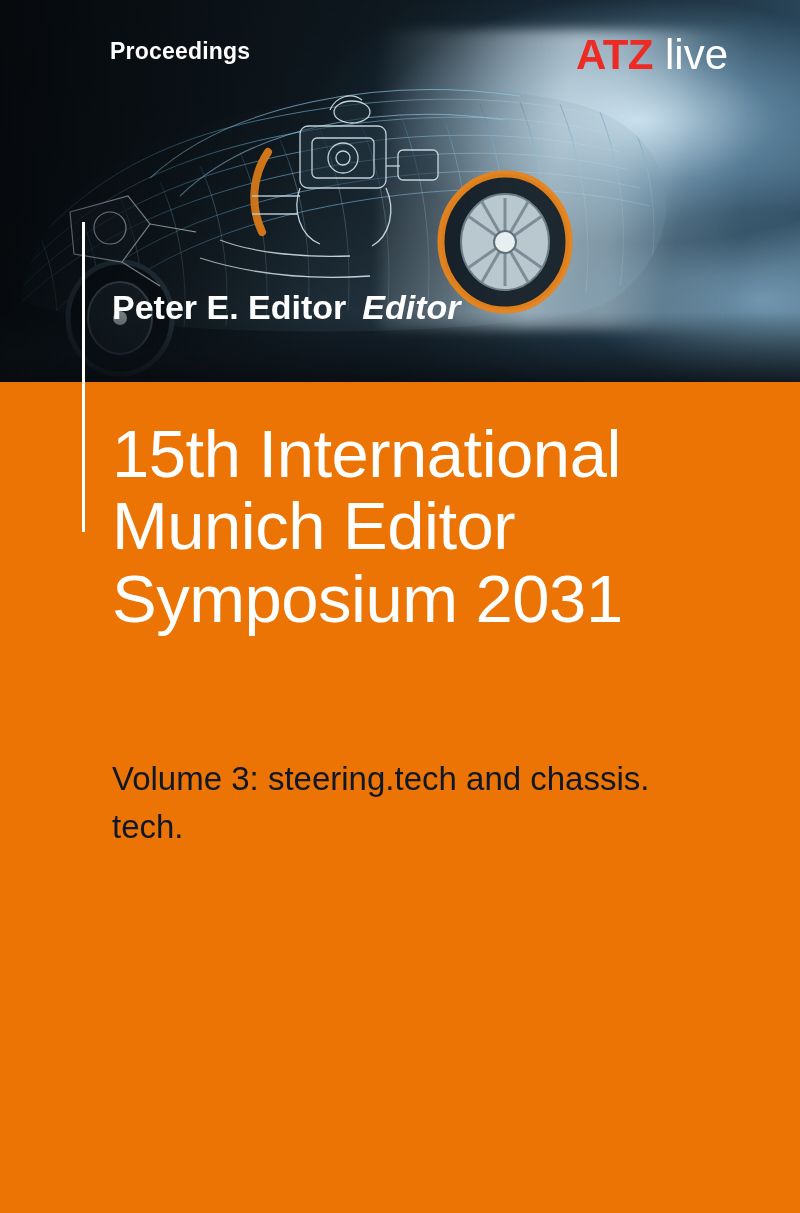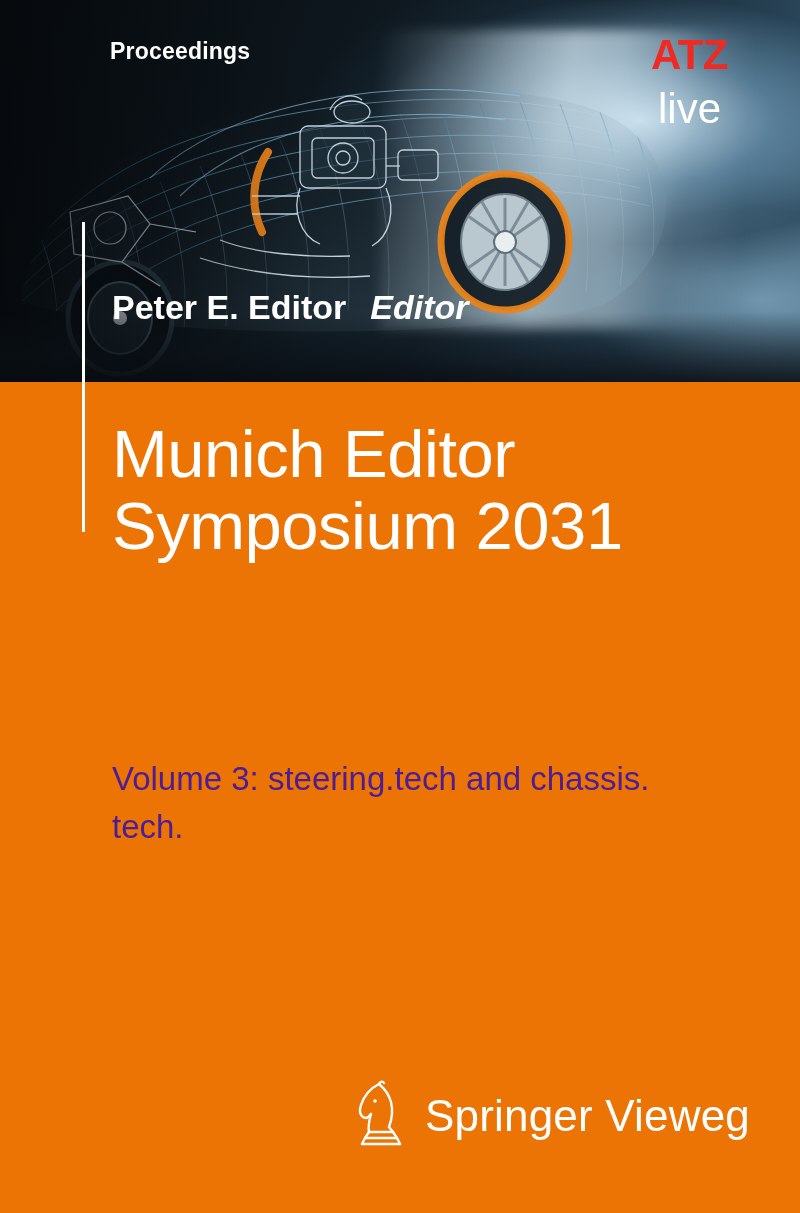--- a/index.html
+++ b/index.html
@@ -65,21 +65,20 @@
   }
 
   
   .atz-logo {
     position: absolute;
     right: 72px;
     top: 34px;
     display: flex;
     align-items: center;
     gap: 12px;
-    flex-direction: column;
   }
   .atz-mark {
     color: #ee2a24;
     font-size: 42px;
     font-weight: 700;
     letter-spacing: -0.5px;
     line-height: 1;
     font-family: "Liberation Sans", sans-serif;
   }
   .atz-live {
@@ -107,21 +106,21 @@
     top: 288px;
     color: #ffffff;
     font-size: 34px;
     font-weight: 600;
     white-space: nowrap;
     font-family: "Liberation Sans", sans-serif;
   }
   .editor-role {
     font-style: italic;
     font-weight: 600;
-    margin-left: 24px;
+    margin-left: 16px;
   }
 
   
   .title-block {
     position: absolute;
     left: 112px;
     top: 418px;
     width: 640px;
   }
   .title-line {
@@ -130,21 +129,21 @@
     line-height: 1.08;
     font-weight: 400;
     letter-spacing: -0.5px;
     font-family: "Liberation Sans", sans-serif;
   }
   .subtitle {
     position: absolute;
     left: 112px;
     top: 755px;
     width: 610px;
-    color: #4c1d95;
+    color: #0f172a;
     font-size: 33px;
     line-height: 1.45;
     font-weight: 400;
     font-family: "Liberation Sans", sans-serif;
   }
 
   
   .publisher {
     position: absolute;
     right: 78px;
@@ -294,38 +293,21 @@
     </div>
   </div>
 
   <div class="vrule"></div>
 
   <div class="editor-line">
     <span>Peter E. Editor</span><span class="editor-role">Editor</span>
   </div>
 
   <div class="title-block">
+    <div class="title-line">15th International</div>
     <div class="title-line">Munich Editor</div>
     <div class="title-line">Symposium 2031</div>
   </div>
 
   <div class="subtitle">Volume 3:  steering.tech and chassis. tech.</div>
 
-  <div class="publisher">
-    <svg width="62" height="74" viewBox="0 0 62 74">
-      <g fill="none" stroke="#ffffff" stroke-width="2.4" stroke-linejoin="round" stroke-linecap="round">
-        <path d="M30,5 C22,9 15,17 12,26 C10,32 11,36 14,38 C17,40 20,38 22,35"></path>
-        <path d="M30,5 C36,10 40,16 42,23 C44,31 43,40 40,48"></path>
-        <path d="M22,35 C20,42 19,48 20,53"></path>
-        <path d="M40,48 L44,53"></path>
-        <path d="M20,53 L44,53"></path>
-        <path d="M16,59 L48,59"></path>
-        <path d="M13,65 L51,65"></path>
-        <path d="M20,53 L16,59 L13,65"></path>
-        <path d="M44,53 L48,59 L51,65"></path>
-        <circle cx="26" cy="22" r="1.8" fill="#ffffff" stroke="none"></circle>
-        <path d="M30,5 C31,2 34,2 35,4"></path>
-      </g>
-    </svg>
-    <span class="publisher-name">Springer Vieweg</span>
-  </div>
 
 </div>
 
 </body></html>

